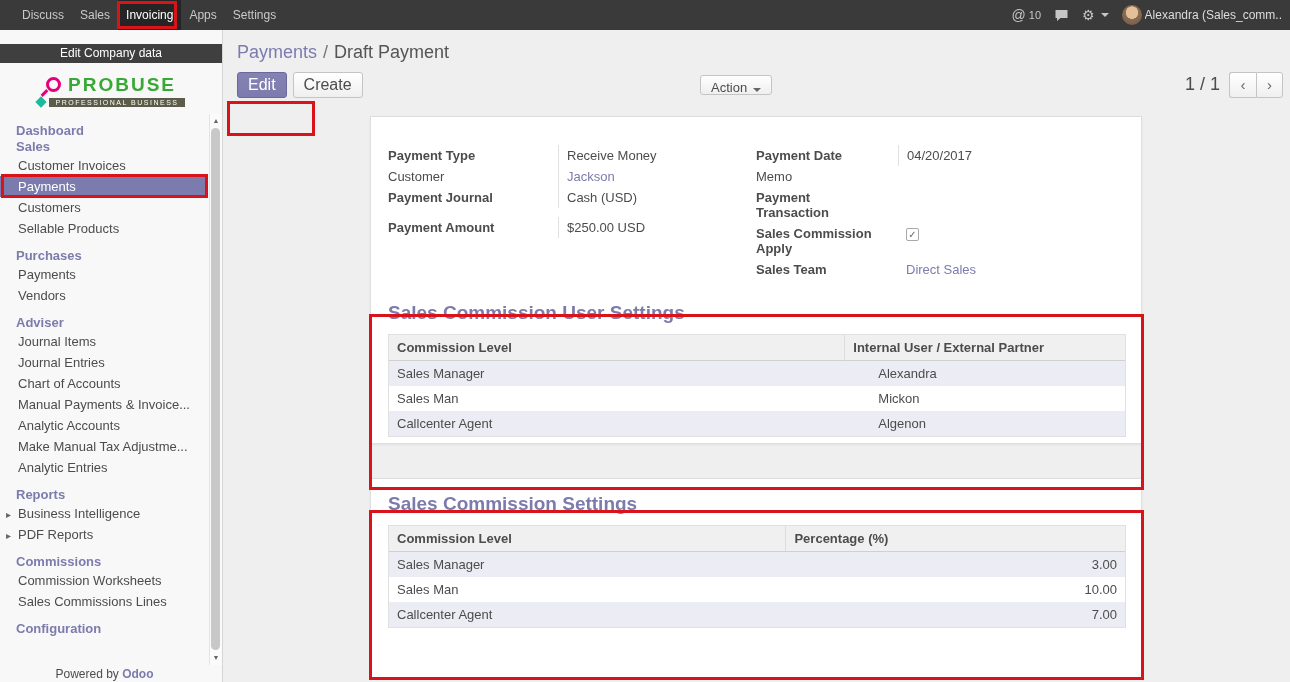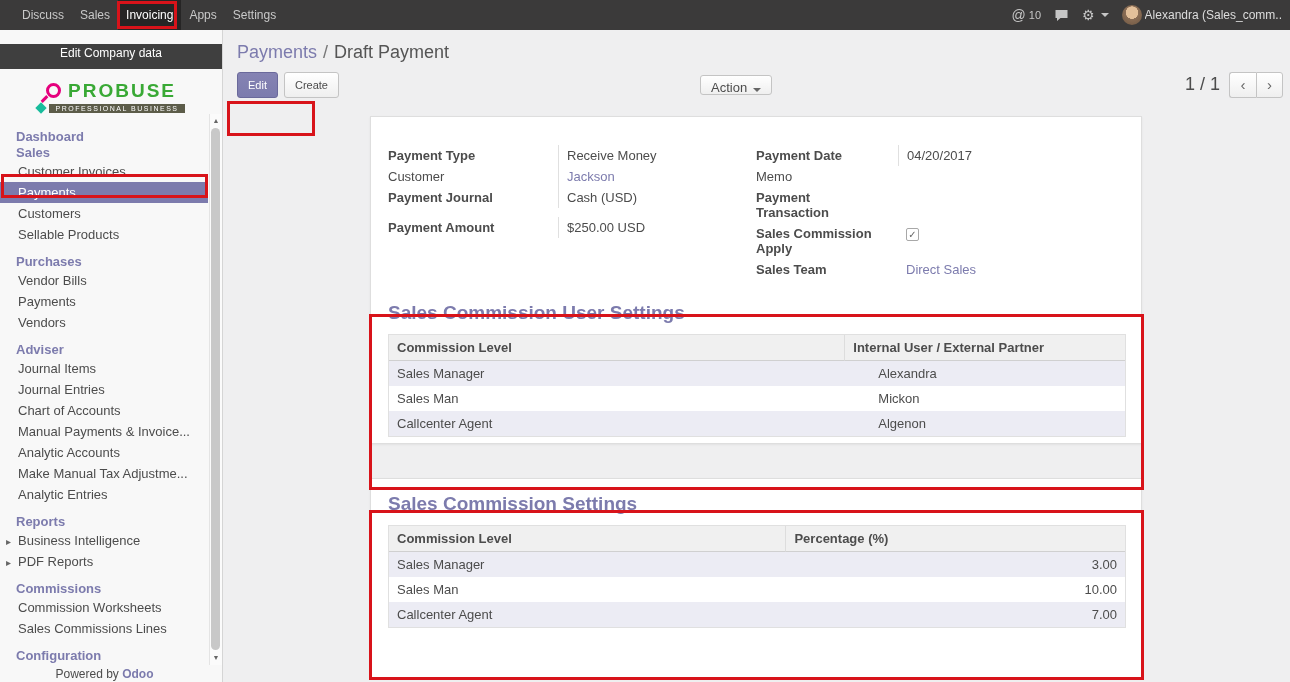--- a/index.html
+++ b/index.html
@@ -23,21 +23,21 @@
   .gear-glyph{ font-size:14px; line-height:14px; }
   .tb-caret{ display:inline-block; width:0; height:0; border-left:4px solid transparent;
     border-right:4px solid transparent; border-top:4px solid #c6c6c6; margin-left:3px; }
   .avatar{ width:20px; height:20px; border-radius:50%;
     background:radial-gradient(circle at 50% 38%, #e3c09a 38%, #8a6d55 40%, #6e5742 100%); }
   .user-name{ font-size:12px; color:#ddd; max-width:155px; overflow:hidden; white-space:nowrap; }
 
   
   .sidebar{ position:absolute; top:30px; left:0; bottom:0; width:223px; background:#f8f8f8;
     border-right:1px solid #d5d5d5; }
-  .edit-company{ margin-top:14px; height:25px; line-height:19px; background:#3f3f3f; color:#fff;
+  .edit-company{ margin-top:14px; height:19px; line-height:19px; background:#3f3f3f; color:#fff;
     font-size:12px; text-align:center; }
   .logo{ height:48px; margin-top:3px; display:flex; flex-direction:column; align-items:center;
     justify-content:center; }
   .logo-row{ display:flex; align-items:center; }
   .logo-glass{ width:15px; height:15px; border:3px solid #e5007d; border-radius:50%;
     position:relative; margin-right:7px; }
   .logo-glass::after{ content:""; position:absolute; left:-6px; top:9px; width:3px; height:8px;
     background:#e5007d; transform:rotate(45deg); }
   .logo-title{ font-size:19px; font-weight:bold; color:#39a935; letter-spacing:2px; }
   .logo-sub-row{ display:flex; align-items:center; gap:4px; margin-top:2px; }
@@ -65,21 +65,21 @@
 
   
   .main{ position:absolute; top:30px; left:223px; right:0; bottom:0; display:flex;
     flex-direction:column; background:#efeff0; }
   .breadcrumb-row{ height:36px; padding:12px 0 0 14px; font-size:18px; }
   .bc-parent{ color:#7c7bad; }
   .bc-sep{ color:#777; margin:0 6px; }
   .bc-current{ color:#555; }
   .toolbar-row{ position:relative; height:37px; display:flex; align-items:center;
     padding-left:14px; gap:6px; }
-  .btn{ height:26px; padding:0 10px; font-size:11px; border-radius:3px; border:1px solid #c4c4c4;
+  .btn{ height:26px; padding:0 10px; font-size:16px; border-radius:3px; border:1px solid #c4c4c4;
     background:linear-gradient(#ffffff,#efefef); color:#4c4c4c;
     font-family:"Liberation Sans", sans-serif; }
   .btn.primary{ background:linear-gradient(#8583b3,#7c7bad); border-color:#6a699b; color:#fff; }
   .action-dd{ position:absolute; left:477px; height:20px; line-height:24px;
     border:1px solid #c4c4c4; border-radius:3px; background:linear-gradient(#ffffff,#efefef);
     padding:0 10px; font-size:13px; color:#4c4c4c; }
   .dd-caret{ display:inline-block; width:0; height:0; border-left:4px solid transparent;
     border-right:4px solid transparent; border-top:4px solid #666; margin-left:6px; }
   .pager{ margin-left:auto; display:flex; align-items:center; gap:9px; padding-right:7px; }
   .pager-text{ font-size:18px; color:#4c4c4c; }
@@ -182,21 +182,20 @@
     </div>
   </div>
   <div class="nav" data-interactable="false">
       <div class="nav-header" data-interactable="true">Dashboard</div>
       <div class="nav-header" data-interactable="true">Sales</div>
       <div class="nav-item" data-interactable="true"><span class="nav-label" data-interactable="false">Customer Invoices</span></div>
       <div class="nav-item active" data-interactable="true"><span class="nav-label" data-interactable="false">Payments</span></div>
       <div class="nav-item" data-interactable="true"><span class="nav-label" data-interactable="false">Customers</span></div>
       <div class="nav-item" data-interactable="true"><span class="nav-label" data-interactable="false">Sellable Products</span></div>
       <div class="nav-header" data-interactable="true">Purchases</div>
-      <div class="nav-item" data-interactable="true"><span class="nav-label" data-interactable="false">Vendor Bills</span></div>
       <div class="nav-item" data-interactable="true"><span class="nav-label" data-interactable="false">Payments</span></div>
       <div class="nav-item" data-interactable="true"><span class="nav-label" data-interactable="false">Vendors</span></div>
       <div class="nav-header" data-interactable="true">Adviser</div>
       <div class="nav-item" data-interactable="true"><span class="nav-label" data-interactable="false">Journal Items</span></div>
       <div class="nav-item" data-interactable="true"><span class="nav-label" data-interactable="false">Journal Entries</span></div>
       <div class="nav-item" data-interactable="true"><span class="nav-label" data-interactable="false">Chart of Accounts</span></div>
       <div class="nav-item" data-interactable="true"><span class="nav-label" data-interactable="false">Manual Payments &amp; Invoice...</span></div>
       <div class="nav-item" data-interactable="true"><span class="nav-label" data-interactable="false">Analytic Accounts</span></div>
       <div class="nav-item" data-interactable="true"><span class="nav-label" data-interactable="false">Make Manual Tax Adjustme...</span></div>
       <div class="nav-item" data-interactable="true"><span class="nav-label" data-interactable="false">Analytic Entries</span></div>

